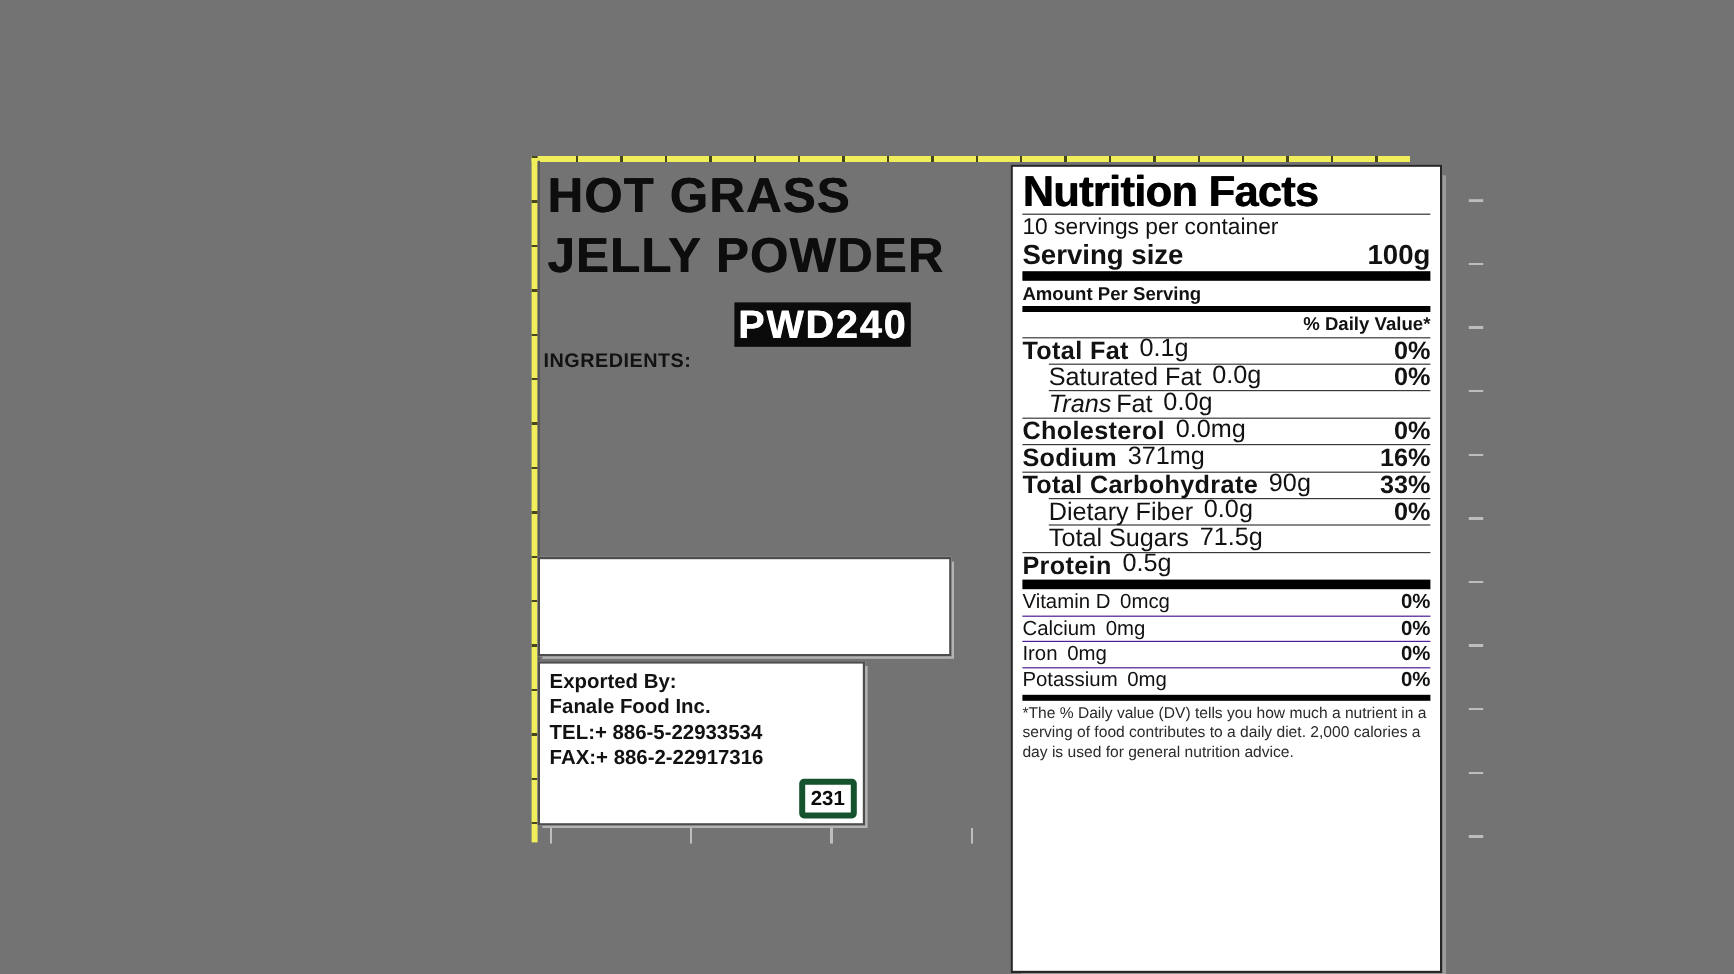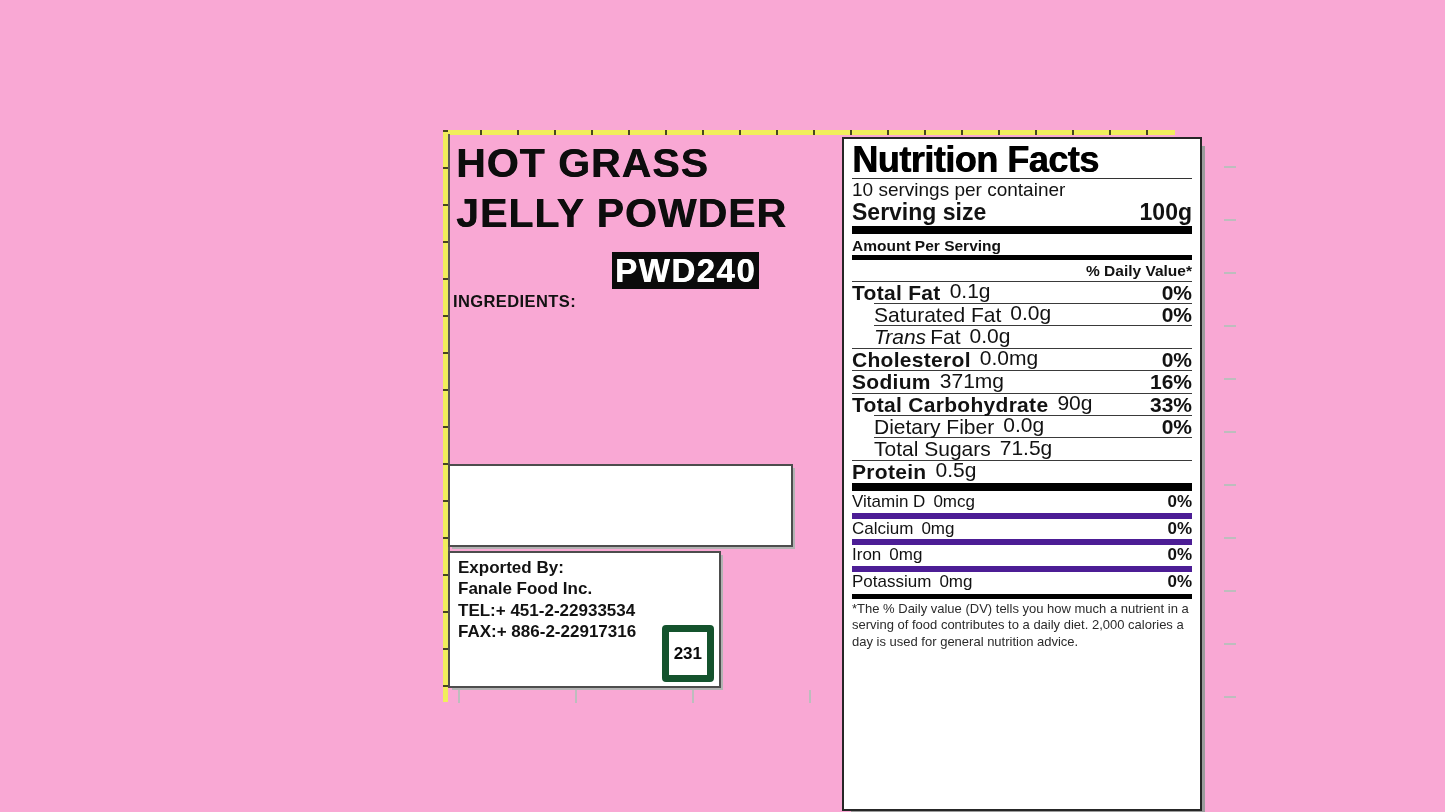--- a/index.html
+++ b/index.html
@@ -1,16 +1,16 @@
 <!DOCTYPE html>
 <html><head>
 <meta charset="utf-8">
 <style>
   html,body{margin:0;padding:0;background:#ffffff;}
-  .canvas{position:relative;width:1445px;height:812px;background:#f9a8d4;overflow:hidden;
+  .canvas{position:relative;width:1445px;height:812px;background:#737373;overflow:hidden;
           font-family:"Liberation Sans",sans-serif;color:#121212;}
 
   
   .yellow-top{position:absolute;left:443px;top:130px;width:732px;height:5px;
     background:repeating-linear-gradient(to right,rgba(62,62,28,.95) 0 2px,transparent 2px 37px),#f1ee5c;}
   .yellow-left{position:absolute;left:443px;top:130px;width:5px;height:572px;
     background:repeating-linear-gradient(to bottom,rgba(62,62,28,.95) 0 2px,transparent 2px 37px),#f1ee5c;}
   .left-rule{position:absolute;left:448px;top:134px;width:2px;height:554px;background:#5a5a5a;}
   .ticks-right{position:absolute;left:1224px;top:166px;width:12px;height:545px;
     background:repeating-linear-gradient(to bottom,#bdbdbd 0 2px,transparent 2px 53px);}
@@ -30,22 +30,22 @@
 
   .info-box{position:absolute;left:448px;top:464px;width:345px;height:83px;box-sizing:border-box;
             border:2px solid #4d4d4d;box-shadow:3px 3px 0 -1px #b3b3b3;background:#fff;padding:4px 8px;}
   .info-line{font-size:16.5px;font-weight:bold;line-height:18.6px;white-space:nowrap;}
 
   .exp-box{position:absolute;left:448px;top:551px;width:273px;height:137px;box-sizing:border-box;
            border:2px solid #4d4d4d;box-shadow:3px 3px 0 -1px #b3b3b3;background:#fff;padding:4px 8px;}
   .exp-head,.exp-line{font-size:17px;font-weight:bold;line-height:21.3px;white-space:nowrap;}
   .exp-addr{margin-top:2px;}
   .addr-line{font-size:14.5px;font-weight:bold;line-height:15.8px;white-space:nowrap;}
-  .badge{position:absolute;right:5px;bottom:4px;border:7px solid #14532d;border-radius:4px;
-         background:#fff;padding:12px 5px;font-size:17px;font-weight:bold;line-height:19px;color:#0a0a0a;}
+  .badge{position:absolute;right:5px;bottom:4px;border:5px solid #14532d;border-radius:4px;
+         background:#fff;padding:2px 5px;font-size:17px;font-weight:bold;line-height:19px;color:#0a0a0a;}
 
   
   .nf{position:absolute;left:802px;top:137px;width:360px;height:674px;box-sizing:border-box;
       background:#fff;border:2.5px solid #262626;box-shadow:6px 6px 0 -3px #9c9c9c;
       padding:2px 8px 5px;overflow:hidden;margin-left:40px;}
   .nf-title{font-size:36px;line-height:37px;font-weight:bold;letter-spacing:-.5px;color:#000;
             text-shadow:.7px 0 0 currentColor;border-bottom:1.5px solid #333;white-space:nowrap;}
   .nf-servings{font-size:19px;line-height:20px;padding-top:1px;}
   .nf-serving-row{display:flex;justify-content:space-between;align-items:baseline;
                   font-size:23px;font-weight:bold;line-height:24px;padding:0 0 1px;}
@@ -60,21 +60,21 @@
   .nf-dv-head{font-size:15.5px;font-weight:bold;text-align:right;line-height:17.5px;
               padding:1px 0 1px;border-bottom:1px solid #3a3a3a;}
   .nrow{display:flex;align-items:center;font-size:21px;line-height:19.4px;padding:1px 0;white-space:nowrap;}
   .nrow.ruled{border-top:1px solid #3a3a3a;margin-left:var(--ri,0px);}
   .nrow .nm{font-weight:normal;}
   .nrow.major .nm{font-weight:bold;letter-spacing:.3px;}
   .nrow .nm-it{display:none;font-style:italic;margin-right:4px;}
   .nrow .amt{margin-left:9px;position:relative;top:-1.5px;}
   .dv{margin-left:auto;font-weight:bold;}
   .vrow{display:flex;align-items:baseline;font-size:17px;line-height:18.6px;padding:1px 0;white-space:nowrap;}
-  .vrow + .vrow{border-top:6px solid #4c1d95;justify-content:center;}
+  .vrow + .vrow{border-top:1px solid #4c1d95;justify-content:center;}
   .vrow .amt2{margin-left:8px;}
   .nf-foot{font-size:13px;line-height:16.6px;color:#2b2b2b;margin-top:2px;}
 </style>
 </head>
 <body>
 
 <div class="canvas">
 
   <div class="yellow-top"></div>
   <div class="yellow-left"></div>
@@ -102,21 +102,21 @@
 
     <div class="info-line"></div>
         <div class="info-line"></div>
         <div class="info-line"></div>
         <div class="info-line"></div>
       </div>
 
     <div class="exp-box">
       <div class="exp-head">Exported By:</div>
       <div class="exp-line">Fanale Food Inc.</div>
-      <div class="exp-line">TEL:+ 451-2-22933534</div>
+      <div class="exp-line">TEL:+ 886-5-22933534</div>
       <div class="exp-line">FAX:+ 886-2-22917316</div>
       <div class="exp-addr">
 
       <div class="addr-line"></div>
           <div class="addr-line"></div>
           <div class="addr-line"></div>
         </div>
       <div class="badge">231</div>
     </div>
   </section>

